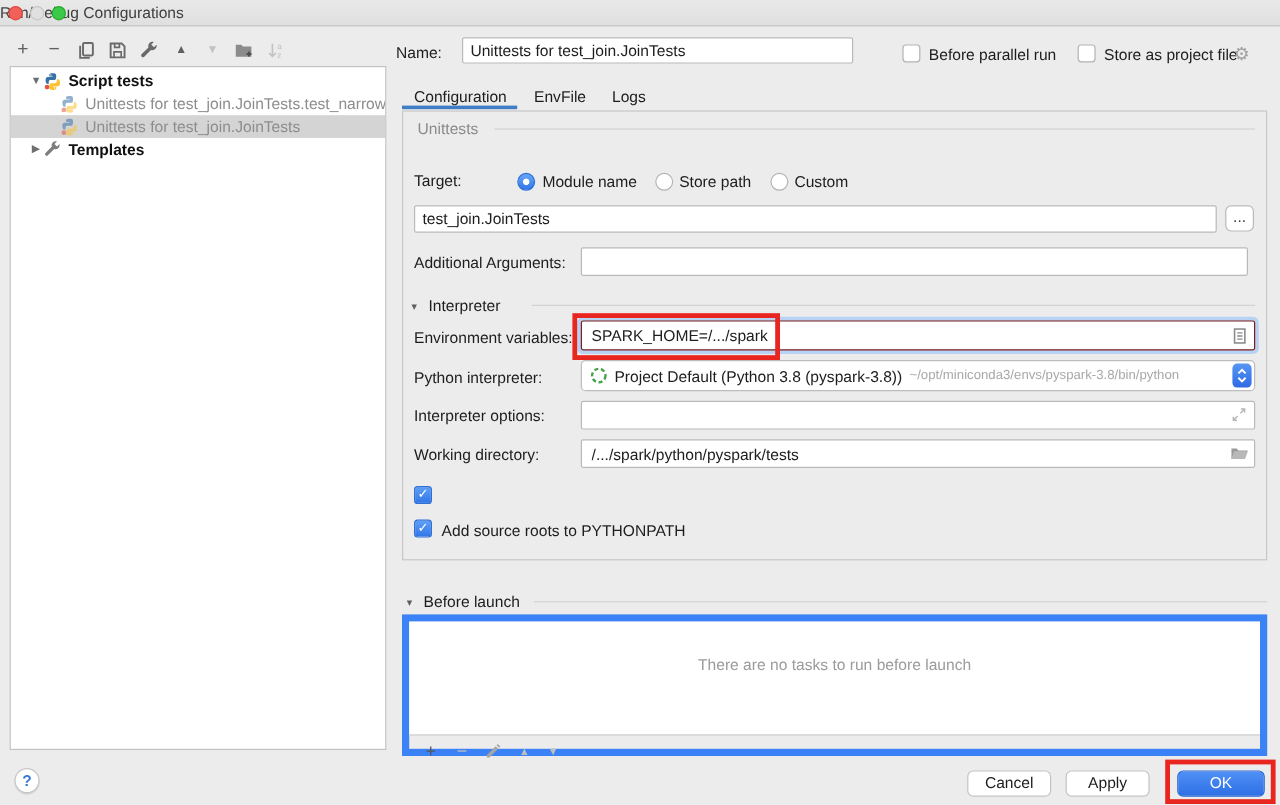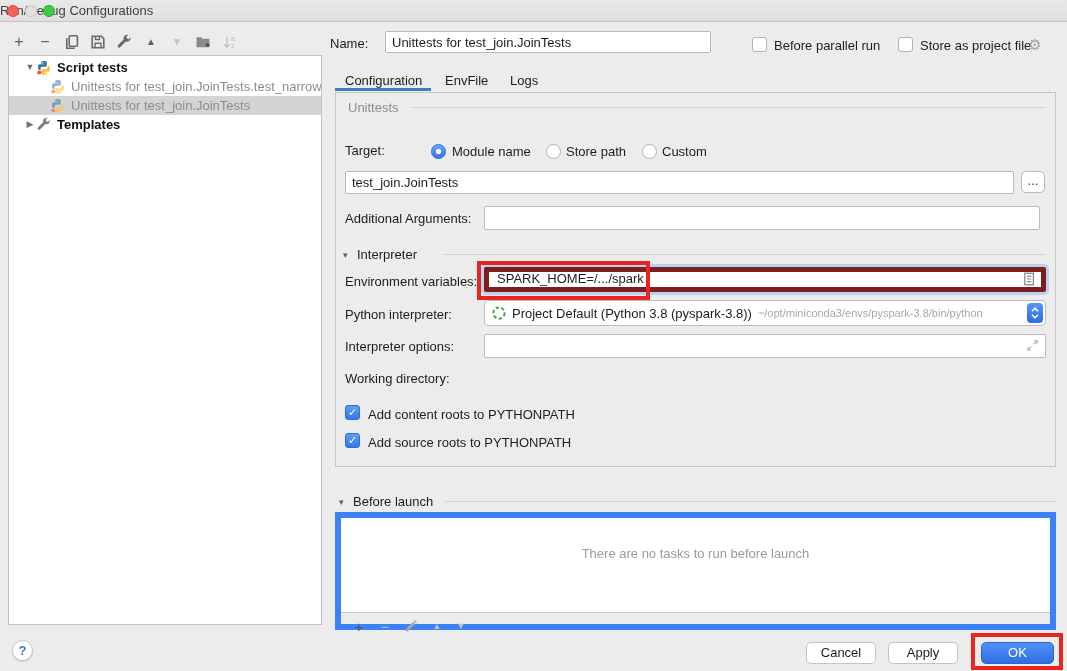--- a/index.html
+++ b/index.html
@@ -50,21 +50,21 @@
   .sec-arrow{font-size:9px;color:#5f5f5f;}
   .radio{position:absolute;width:15px;height:15px;border-radius:50%;background:#fff;border:1px solid #b3b3b3;}
   .radio.on{border:1px solid #2a6fd4;
     background:radial-gradient(circle at 50% 50%, #fff 0 2.4px, rgba(255,255,255,0) 3px),
                linear-gradient(#6aa6f8,#3276ea);}
   .fieldbox{position:absolute;background:#fff;border:1px solid #b9b9b9;border-radius:2px;
     display:flex;align-items:center;padding:0 4px 0 6px;}
   .fieldbox input{border:none;outline:none;flex:1 1 auto;min-width:0;
     font-family:"Liberation Sans",sans-serif;font-size:13px;color:#1d1d1d;background:transparent;}
   .fb-icon{flex:0 0 auto;width:16px;height:16px;}
-  .focused{border:5px solid #7f1d1d;box-shadow:0 0 0 3px #b7d2f3;align-items:flex-end;}
+  .focused{border:1px solid #7f1d1d;box-shadow:0 0 0 3px #b7d2f3;}
   .browse{position:absolute;width:24px;height:22px;background:#fff;border:1px solid #b9b9b9;
     border-radius:5px;text-align:center;line-height:18px;color:#3c3c3c;}
   .combo{position:absolute;background:#fff;border:1px solid #bdbdbd;border-radius:4px;
     display:flex;align-items:center;padding:0 20px 0 6px;}
   .combo-path{font-size:11px;color:#a8a8a8;margin-left:6px;white-space:nowrap;overflow:hidden;}
   .stepper{position:absolute;right:2px;top:2px;width:16px;height:20px;border-radius:4px;
     background:linear-gradient(#5796f3,#2e6be5);display:flex;align-items:center;justify-content:center;}
   .combo-val{white-space:nowrap;}
   
   .bl-panel{position:absolute;left:335px;top:512px;width:721px;height:118px;border:6px solid #3b82f6;}
@@ -252,23 +252,31 @@
   <div class="fieldbox" style="left:484px;top:334px;width:562px;height:24px">
     <input value="" style="">
     <span class="fb-icon">
       <svg width="15" height="15" viewBox="0 0 16 16">
           <path d="M9.8 3h3.2v3.2M6.2 13H3V9.8M13 3 9.2 6.8M3 13l3.8-3.8" fill="none" stroke="#b7b7b7" stroke-width="1.3"></path>
         </svg>
     </span>
   </div>
 
   <span class="lbl" style="left:345px;top:371px">Working directory:</span>
+  <div class="fieldbox" style="left:484px;top:366px;width:562px;height:24px">
+    <input value="/.../spark/python/pyspark/tests" style="">
+    <span class="fb-icon">
+      <svg width="16" height="16" viewBox="0 0 16 16">
+          <path fill="#9a9a9a" d="M1.2 12.6V3.8h4.4l1.4 1.6h7.8l-2.4 7.2z"></path>
+          <path fill="#b8b8b8" d="M1.2 12.6 3.4 6h11.4l-2.4 6.6z"></path>
+        </svg>
+    </span>
+  </div>
 
   <span class="cb on" style="left:345px;top:405px">✓</span>
-  <span class="lbl" style="left:368px;top:407px">Add content roots to PYTHONPATH</span>
   <span class="cb on" style="left:345px;top:433px">✓</span>
   <span class="lbl" style="left:368px;top:435px">Add source roots to PYTHONPATH</span>
 
   <span class="lbl sec-arrow" style="left:339px;top:497px">▾</span>
   <span class="lbl" style="left:353px;top:494px">Before launch</span>
   <div class="divider" style="left:445px;top:501px;width:611px"></div>
 
   <div class="bl-panel">
     <div class="bl-list">
       <span class="bl-empty">There are no tasks to run before launch</span>

